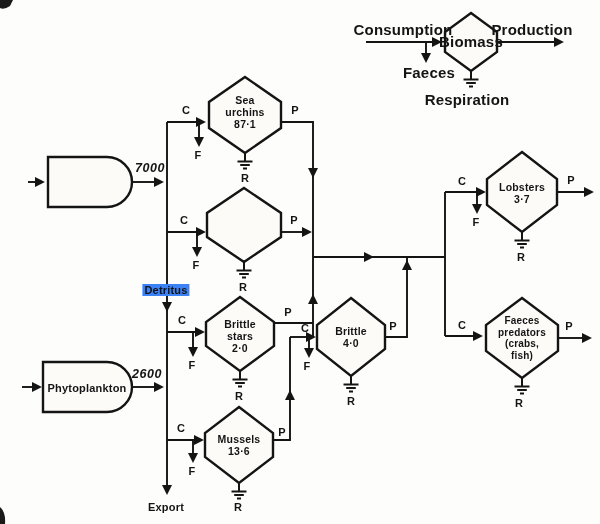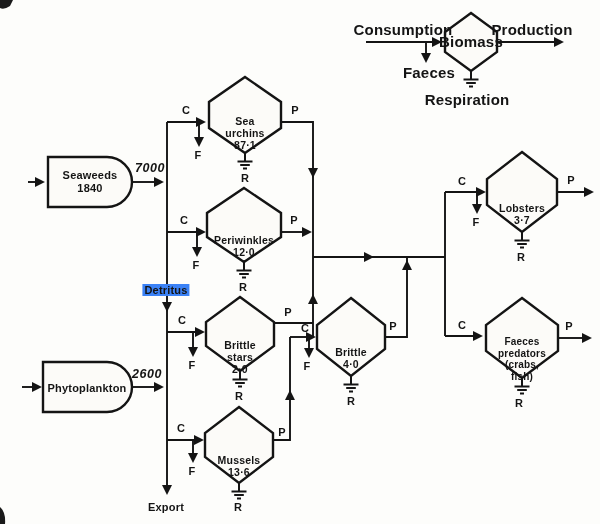--- a/index.html
+++ b/index.html
@@ -10,21 +10,21 @@
   .stage svg{position:absolute;left:0;top:0;}
   .lb{
     position:absolute;transform:translate(-50%,-50%);
     font-weight:bold;color:#141414;white-space:nowrap;text-align:center;
     letter-spacing:.2px;line-height:12px;
   }
   .letter{font-size:11px;}
   .rletter{font-size:11px;}
   .flownum{font-size:12.5px;letter-spacing:.6px;font-style:italic;}
   .leglbl{font-size:15px;}
-  .hexlbl{font-size:10.5px;margin-top:21px;}
+  .hexlbl{font-size:10.5px;}
   .hexlbl .ln{display:block;}
   .hexlbl.tiny{font-size:10px;line-height:11.5px;}
   .srclbl{font-size:11px;line-height:13px;}
   .srclbl .ln{display:block;}
   .misc{font-size:11px;}
   .bgpatch{background:#3b82f6;padding:0 2px;}
 </style>
 </head>
 <body>
 
@@ -118,40 +118,32 @@
       <path d="M0,507 Q6,512 5,524 L0,524 Z"></path>
     </g>
   </svg>
 
   <div class="lb leglbl" style="left:403px;top:30px">Consumption</div>
   <div class="lb leglbl" style="left:471px;top:42px">Biomass</div>
   <div class="lb leglbl" style="left:532px;top:30px">Production</div>
   <div class="lb leglbl" style="left:429px;top:73px">Faeces</div>
   <div class="lb leglbl" style="left:467px;top:100px">Respiration</div>
 
-  <div class="lb srclbl" style="left:90px;top:182px">
-    <span class="ln">Seaweeds</span>
-    <span class="ln">1840</span>
-  </div>
   <div class="lb srclbl" style="left:87px;top:388px">
     <span class="ln">Phytoplankton</span>
   </div>
   <div class="lb flownum" style="left:150px;top:168px">7000</div>
   <div class="lb flownum" style="left:147px;top:374px">2600</div>
   <div class="lb misc bgpatch" style="left:166px;top:290px">Detritus</div>
   <div class="lb misc" style="left:166px;top:507px">Export</div>
 
   <div class="lb hexlbl" style="left:245px;top:112px">
     <span class="ln">Sea</span>
     <span class="ln">urchins</span>
     <span class="ln">87·1</span>
-  </div>
-  <div class="lb hexlbl" style="left:244px;top:225px">
-    <span class="ln">Periwinkles</span>
-    <span class="ln">12·0</span>
   </div>
   <div class="lb hexlbl" style="left:240px;top:336px">
     <span class="ln">Brittle</span>
     <span class="ln">stars</span>
     <span class="ln">2·0</span>
   </div>
   <div class="lb hexlbl" style="left:239px;top:445px">
     <span class="ln">Mussels</span>
     <span class="ln">13·6</span>
   </div>

